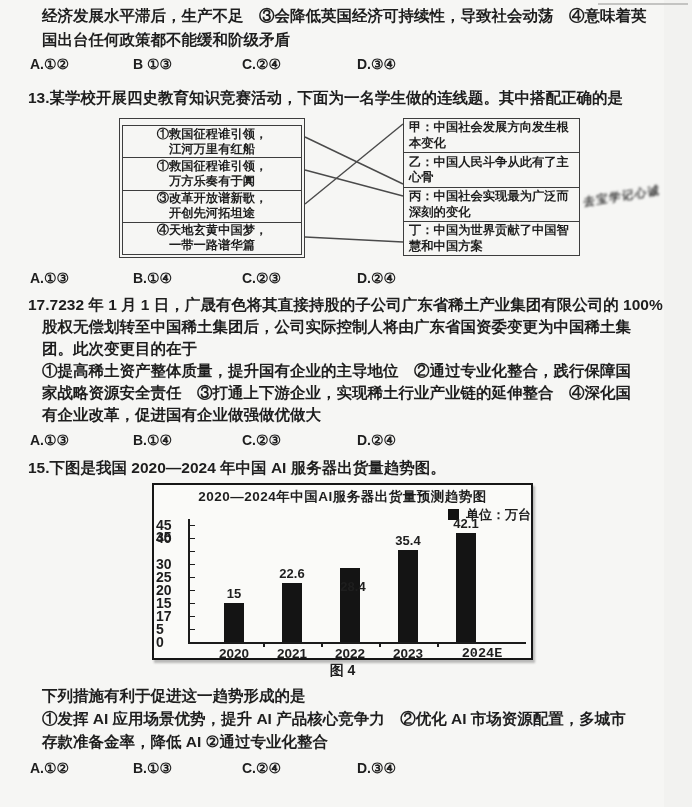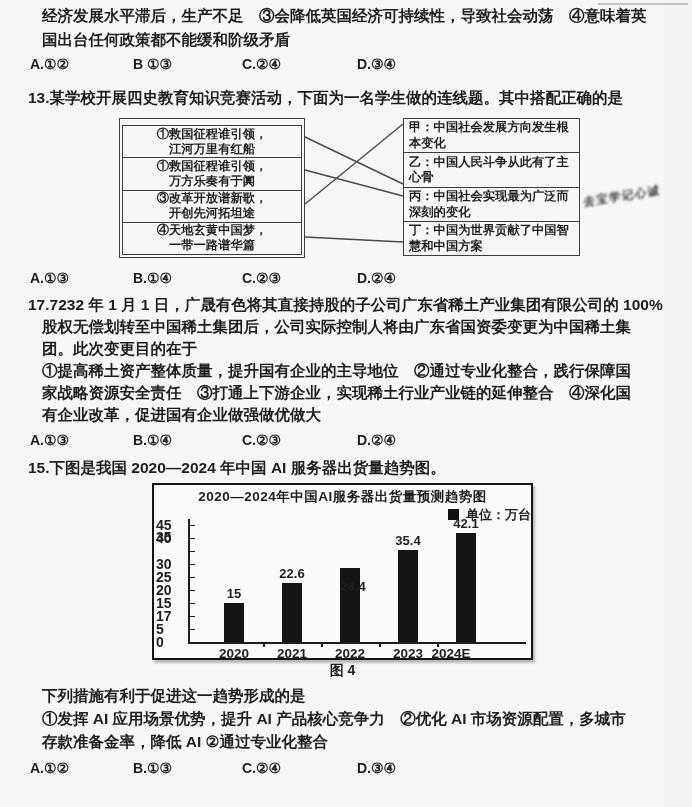--- a/index.html
+++ b/index.html
@@ -175,21 +175,21 @@
           <div class="bar" style="left: 150px; height: 73.84px; background: rgb(20, 20, 20);"></div>
           <div class="bval" style="left: 138px; top: 26.16px; margin-top: 28px;">28.4</div>
           <div class="xlab" style="left: 130px;">2022</div>
           <div class="xmark" style="left: 189px;"></div>
           <div class="bar" style="left: 208px; height: 92.04px; background: rgb(20, 20, 20);"></div>
           <div class="bval" style="left: 193px; top: 7.96px;">35.4</div>
           <div class="xlab" style="left: 188px;">2023</div>
           <div class="xmark" style="left: 247px;"></div>
           <div class="bar" style="left: 266px; height: 109.46px; background: rgb(20, 20, 20);"></div>
           <div class="bval" style="left: 251px; top: -9.46px;">42.1</div>
-          <div class="xlab" style="left: 231px;">2024E</div>
+          <div class="xlab" style="left: 262px; font-family: Liberation Mono, monospace;">2024E</div>
         </div>
     </div>
     <div class="ccaption">图 4</div>
   </div>
   <div class="q15tail m4">
     <div class="line l42" style="line-height:23px">下列措施有利于促进这一趋势形成的是</div>
     <div class="line l42" style="line-height:23px">①发挥 AI 应用场景优势，提升 AI 产品核心竞争力　②优化 AI 市场资源配置，多城市</div>
     <div class="line l42" style="line-height:23px">存款准备金率，降低 AI ②通过专业化整合</div>
   </div>
   <div class="optrow m3">

